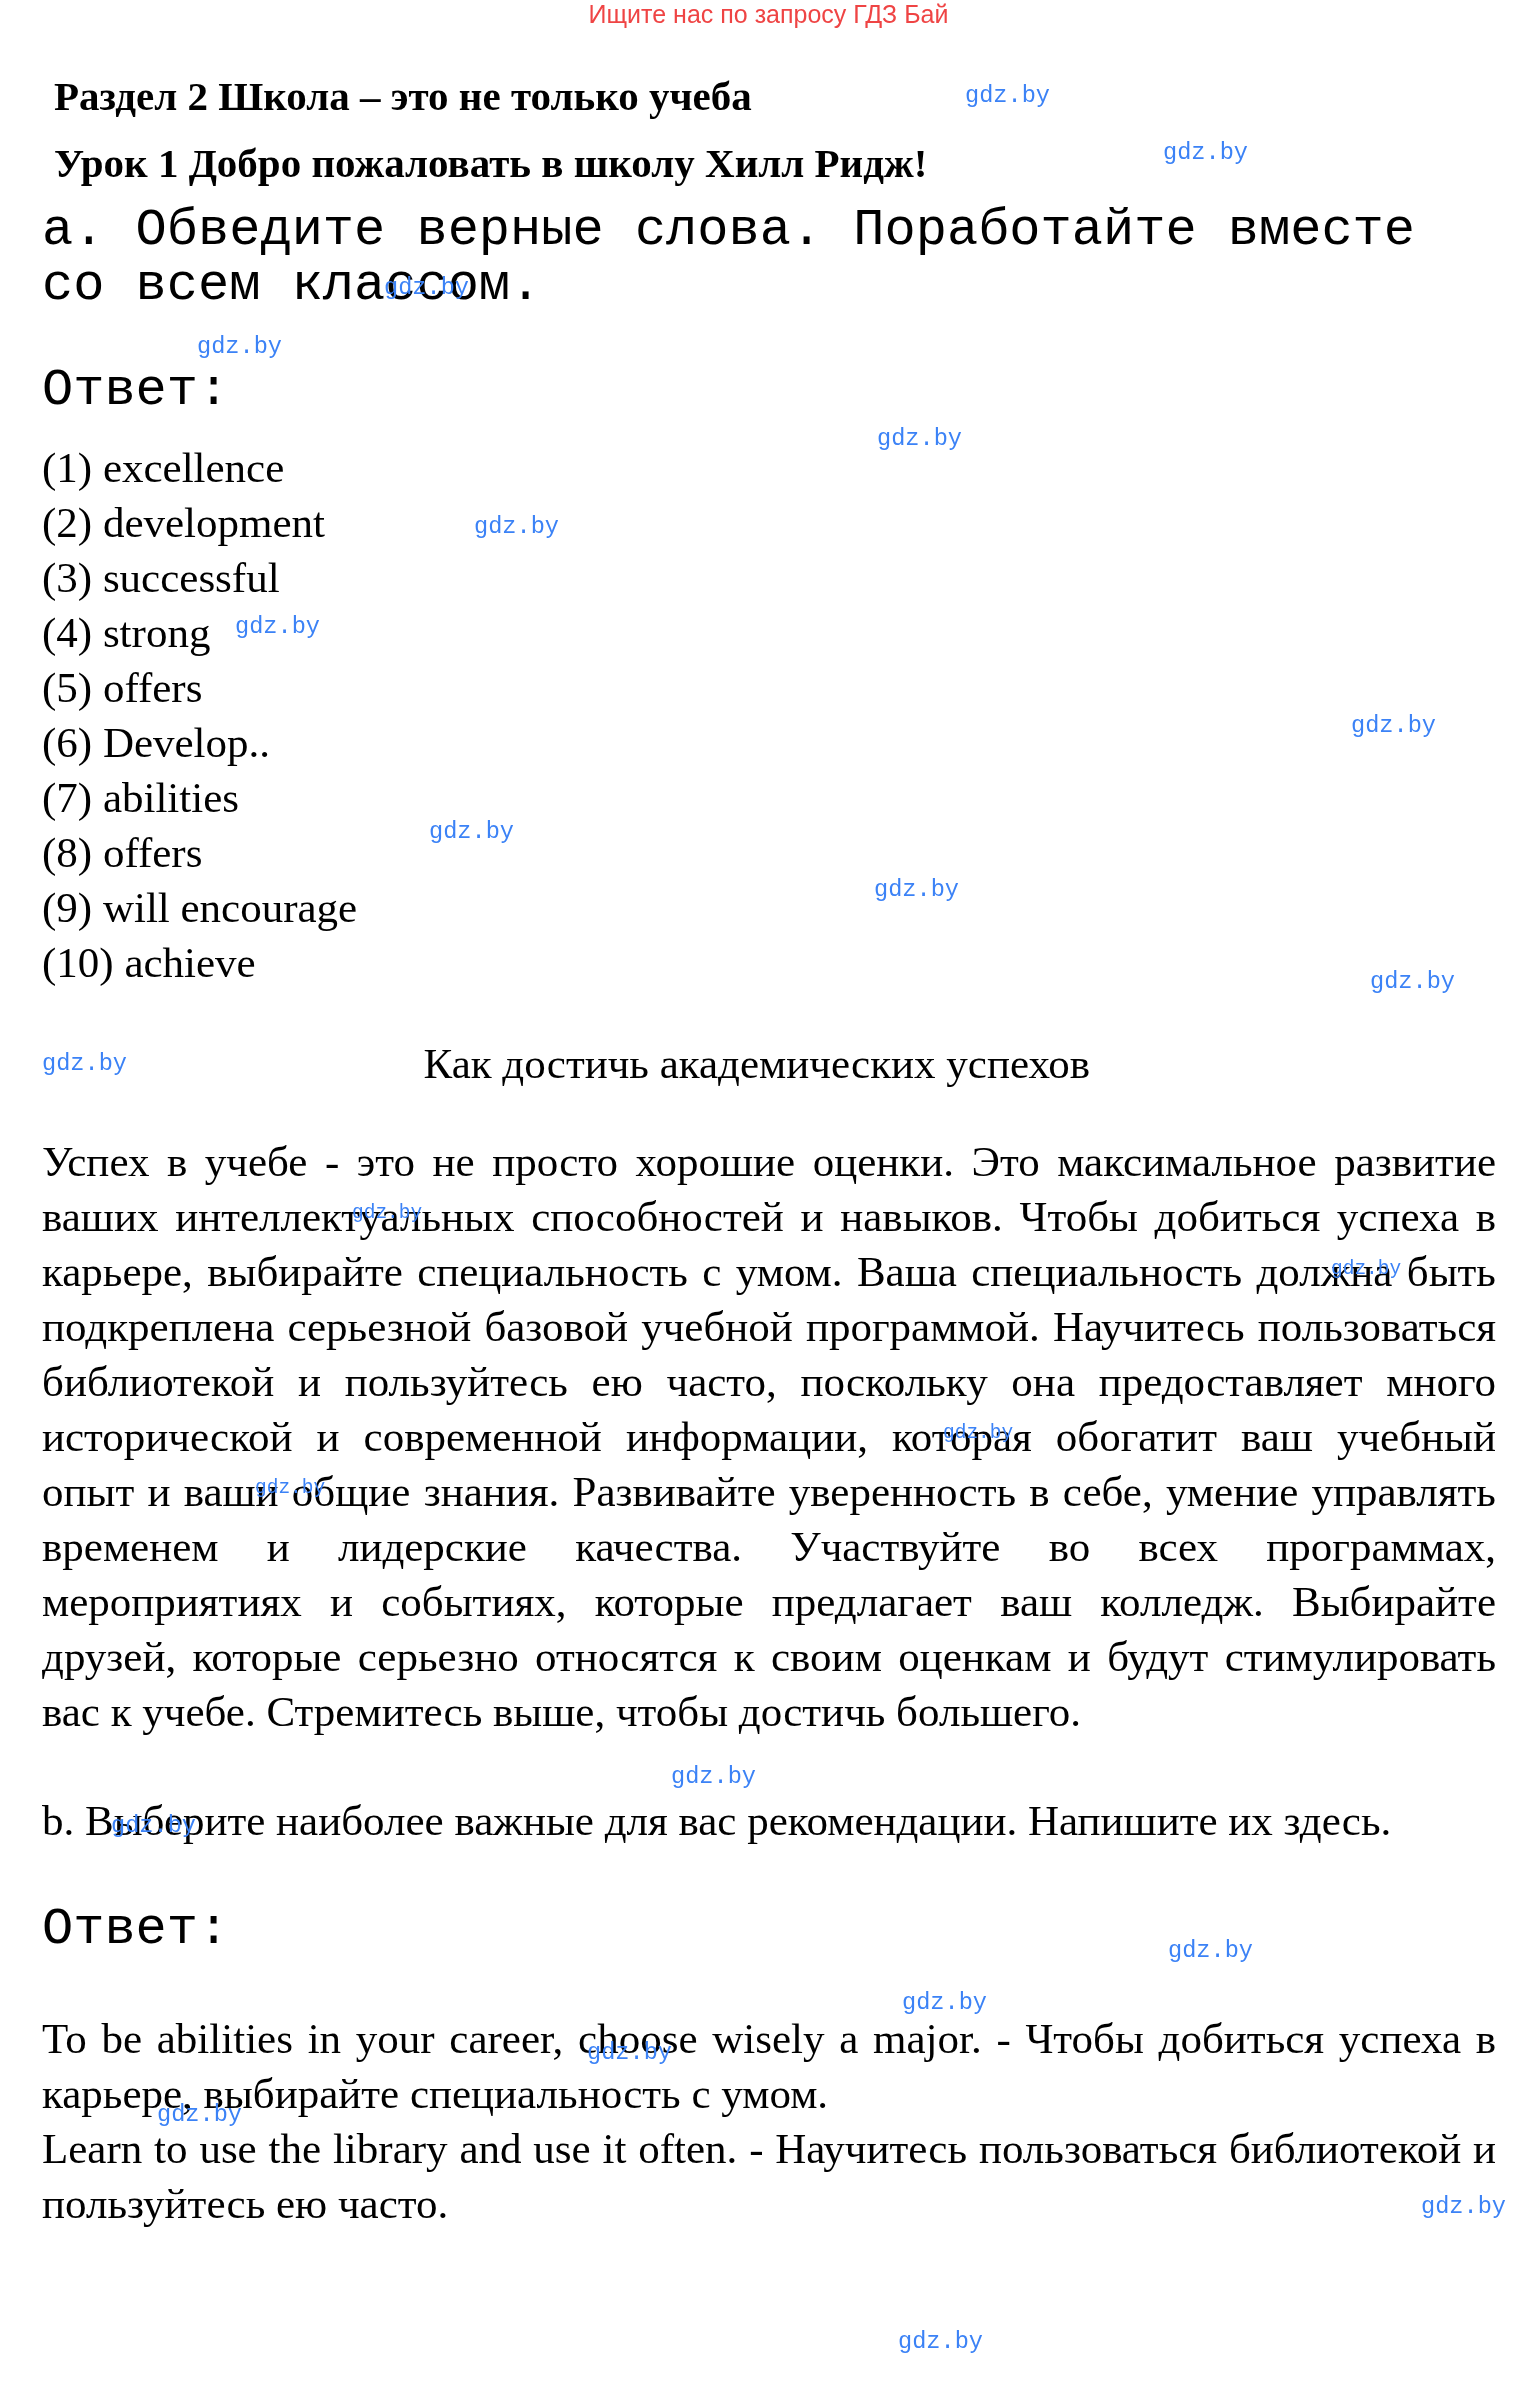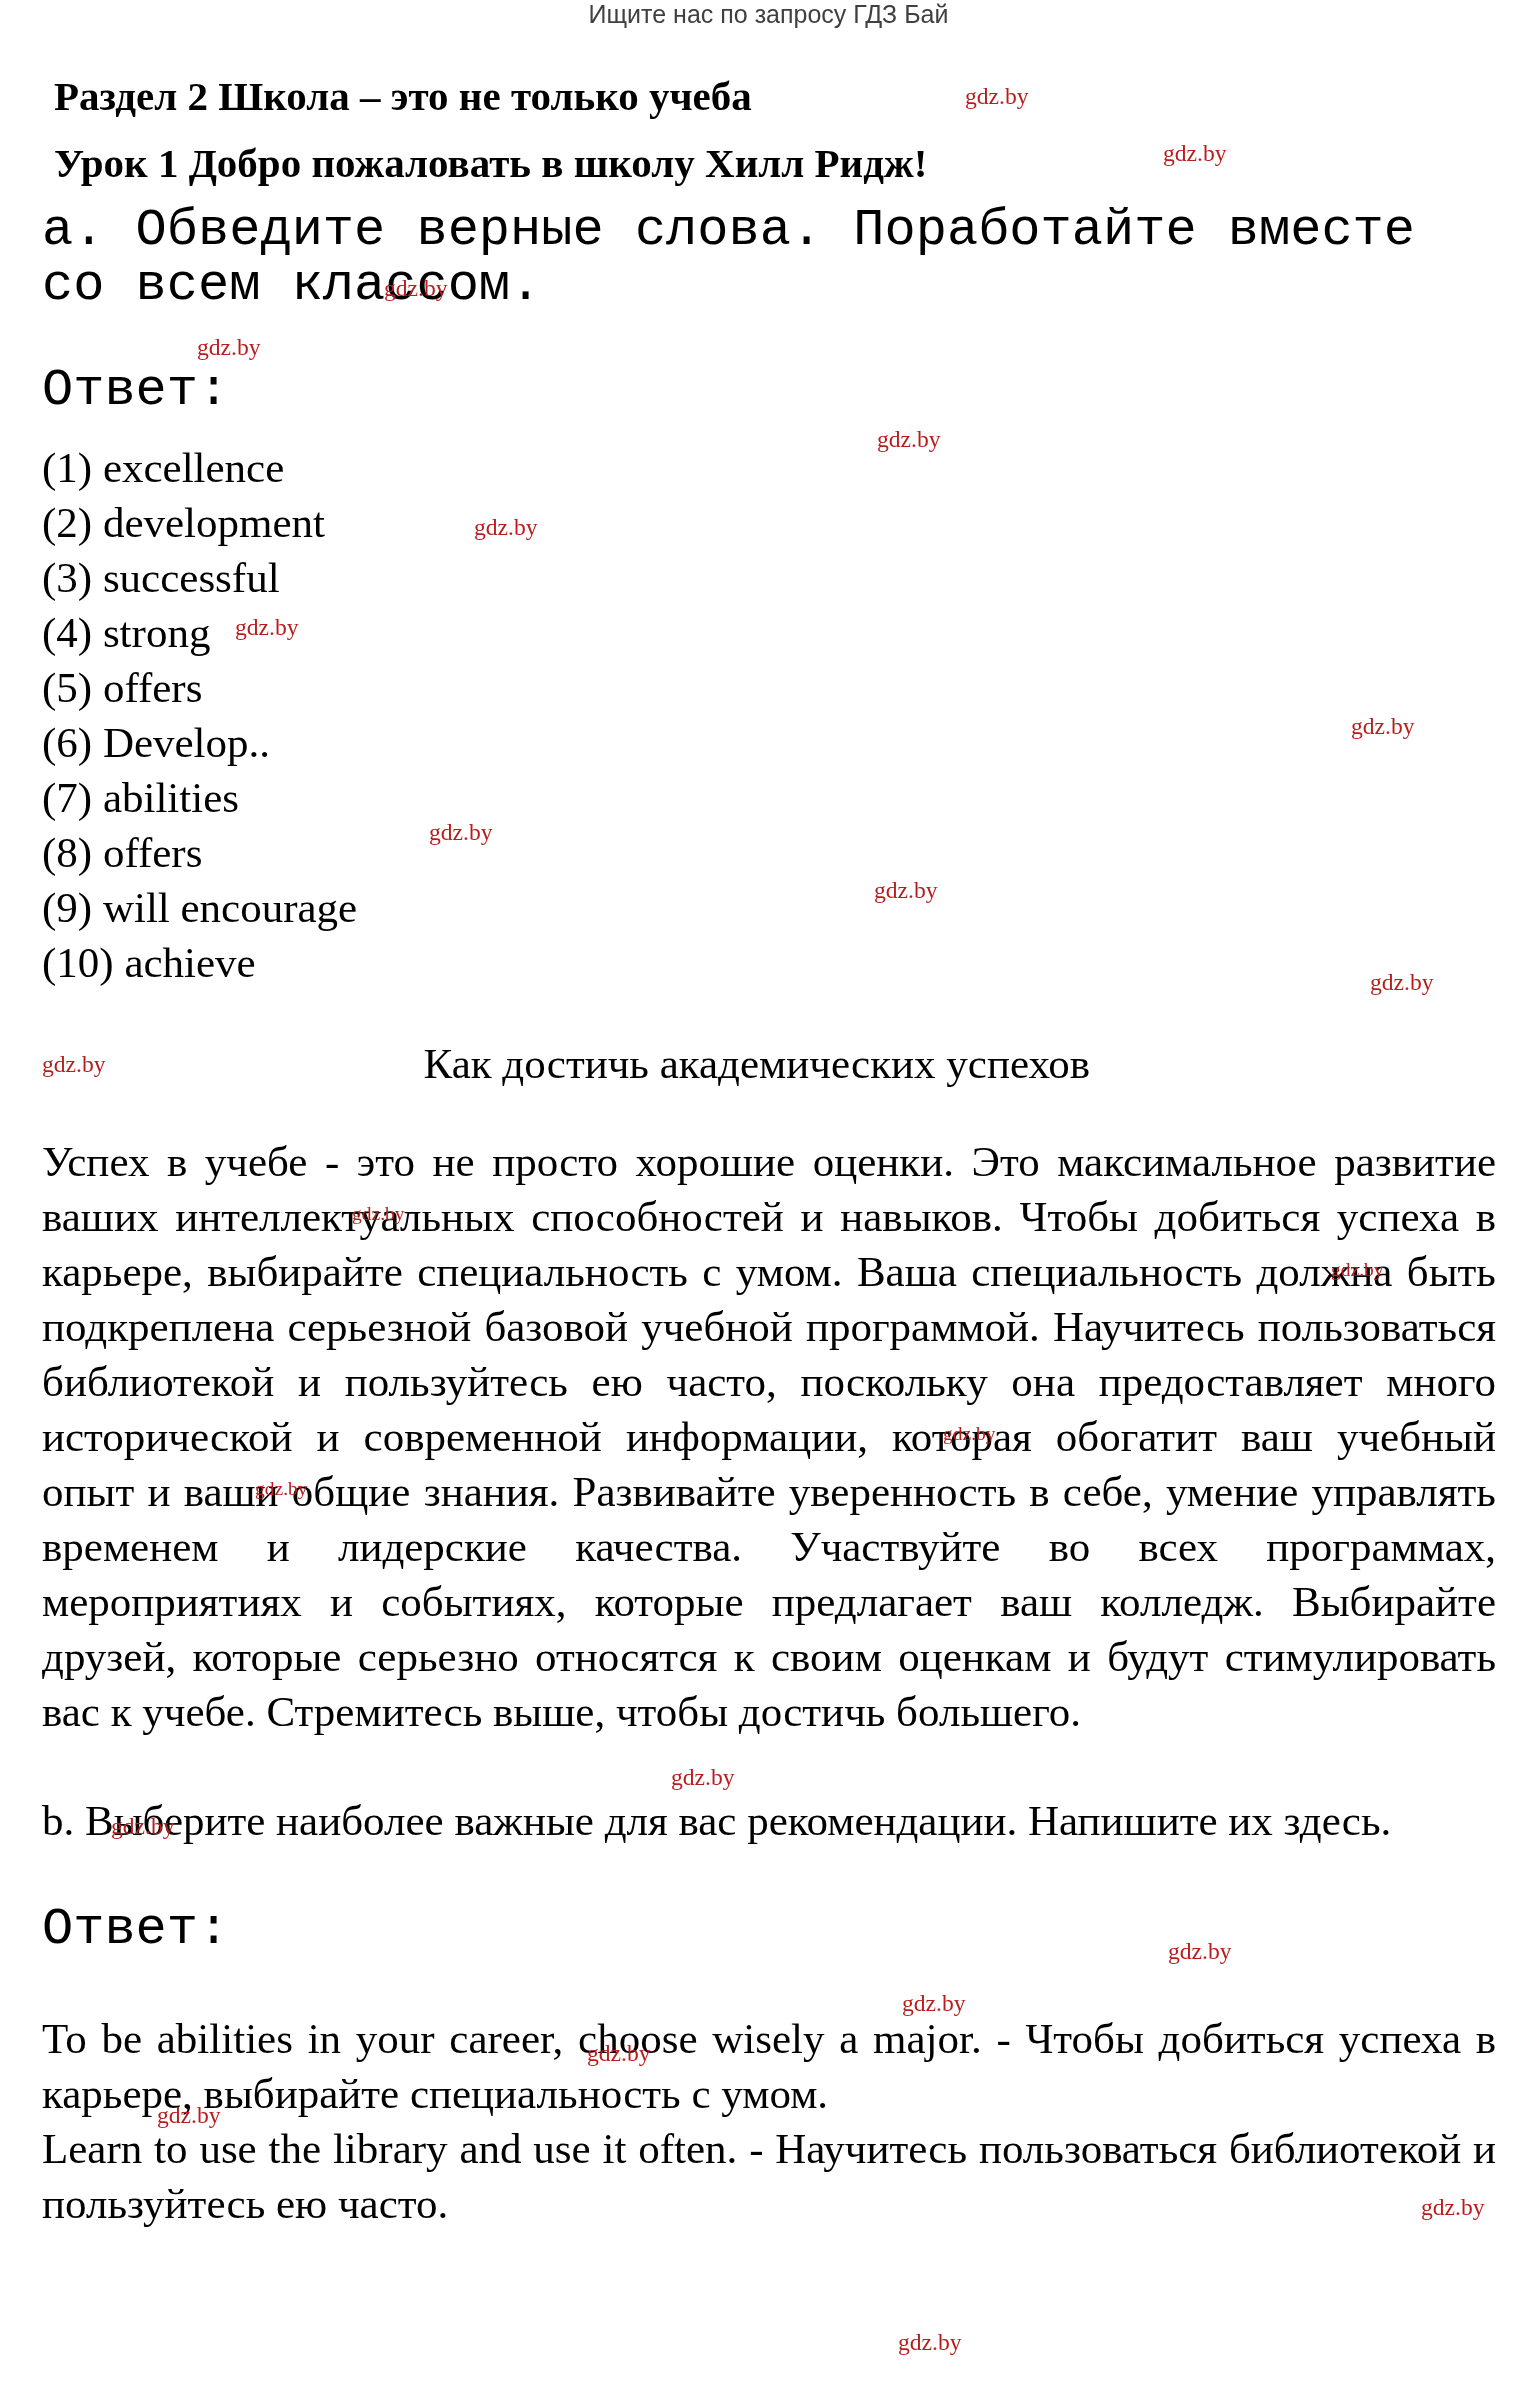--- a/index.html
+++ b/index.html
@@ -9,29 +9,29 @@
     .h { font-weight: bold; font-size: 41px; line-height: 55px; margin: 12px; white-space: nowrap; }
     .t { font-size: 52px; line-height: 55px; margin: 0; font-family: Liberation Mono, monospace; }
     .answer-label { margin-top: 50px; }
     .list { margin-top: 22px; }
     .list .item { font-size: 43px; line-height: 55px; white-space: nowrap; }
     .title-center { margin-top: 46px; text-align: center; font-size: 43px; line-height: 55px; padding-right: 24.4px; }
     .just { text-align: justify; text-align-last: left; font-size: 43px; line-height: 55px; margin: 0; }
     .partb { margin-top: 54px; }
     .ans2 { margin-top: 54px; }
     .recs { margin-top: 54px; }
-    .wm { position: absolute; font-family: Liberation Serif, serif; font-size: 23.6px; line-height: 26px; color: #b91c1c; white-space: nowrap; }
+    .wm { position: absolute; font-family: Liberation Mono, monospace; font-size: 23.6px; line-height: 26px; color: #3b82f6; white-space: nowrap; }
     .wm.small { font-size: 19.5px; line-height: 21px; }
     .footer { position: absolute; left: 0; width: 1537px; top: 2363px; text-align: center; font-family: "Liberation Sans", sans-serif; font-size: 25px; line-height: 26px; white-space: pre; }
   </style>
 </head>
 <body>
 
 <div class="banner">
-  <span style="color:#404040">Ищите нас по запросу ГДЗ Бай</span>
+  <span style="color:#ef4444">Ищите нас по запросу ГДЗ Бай</span>
 </div>
 
 <div class="page">
   <p class="h">Раздел 2 Школа – это не только учеба</p>
   <p class="h">Урок 1 Добро пожаловать в школу Хилл Ридж!</p>
   <p class="t">a. Обведите верные слова. Поработайте вместе со всем классом.</p>
 
   <p class="t answer-label">Ответ:</p>
 
   <div class="list">

